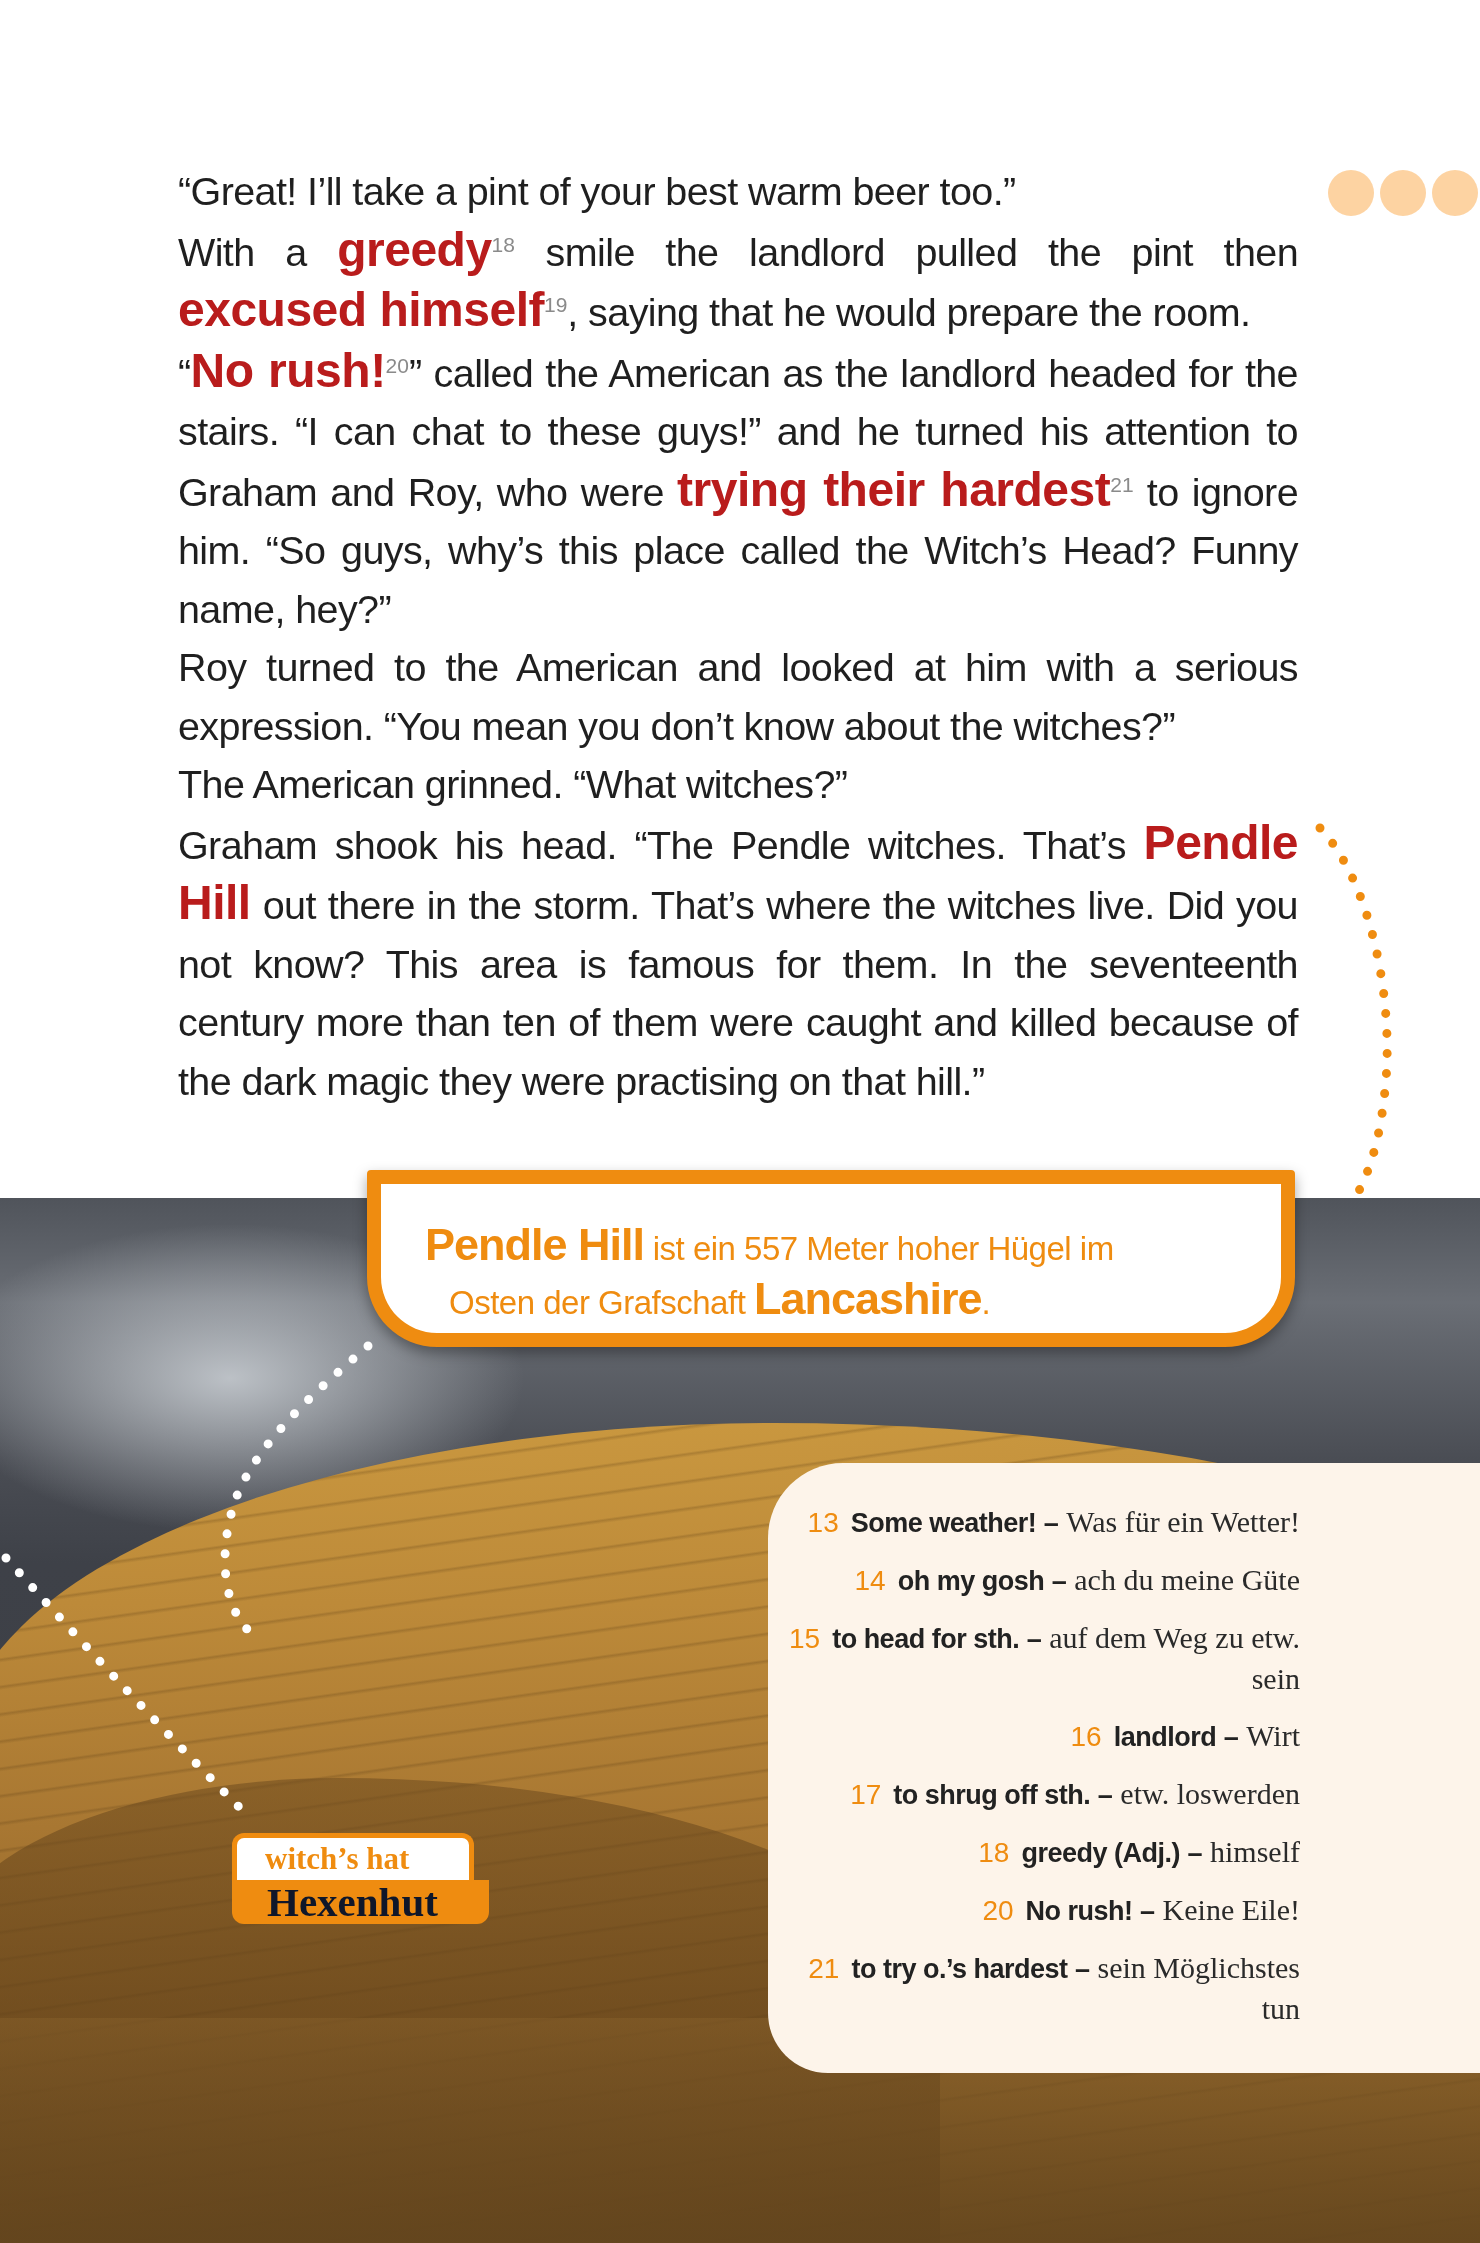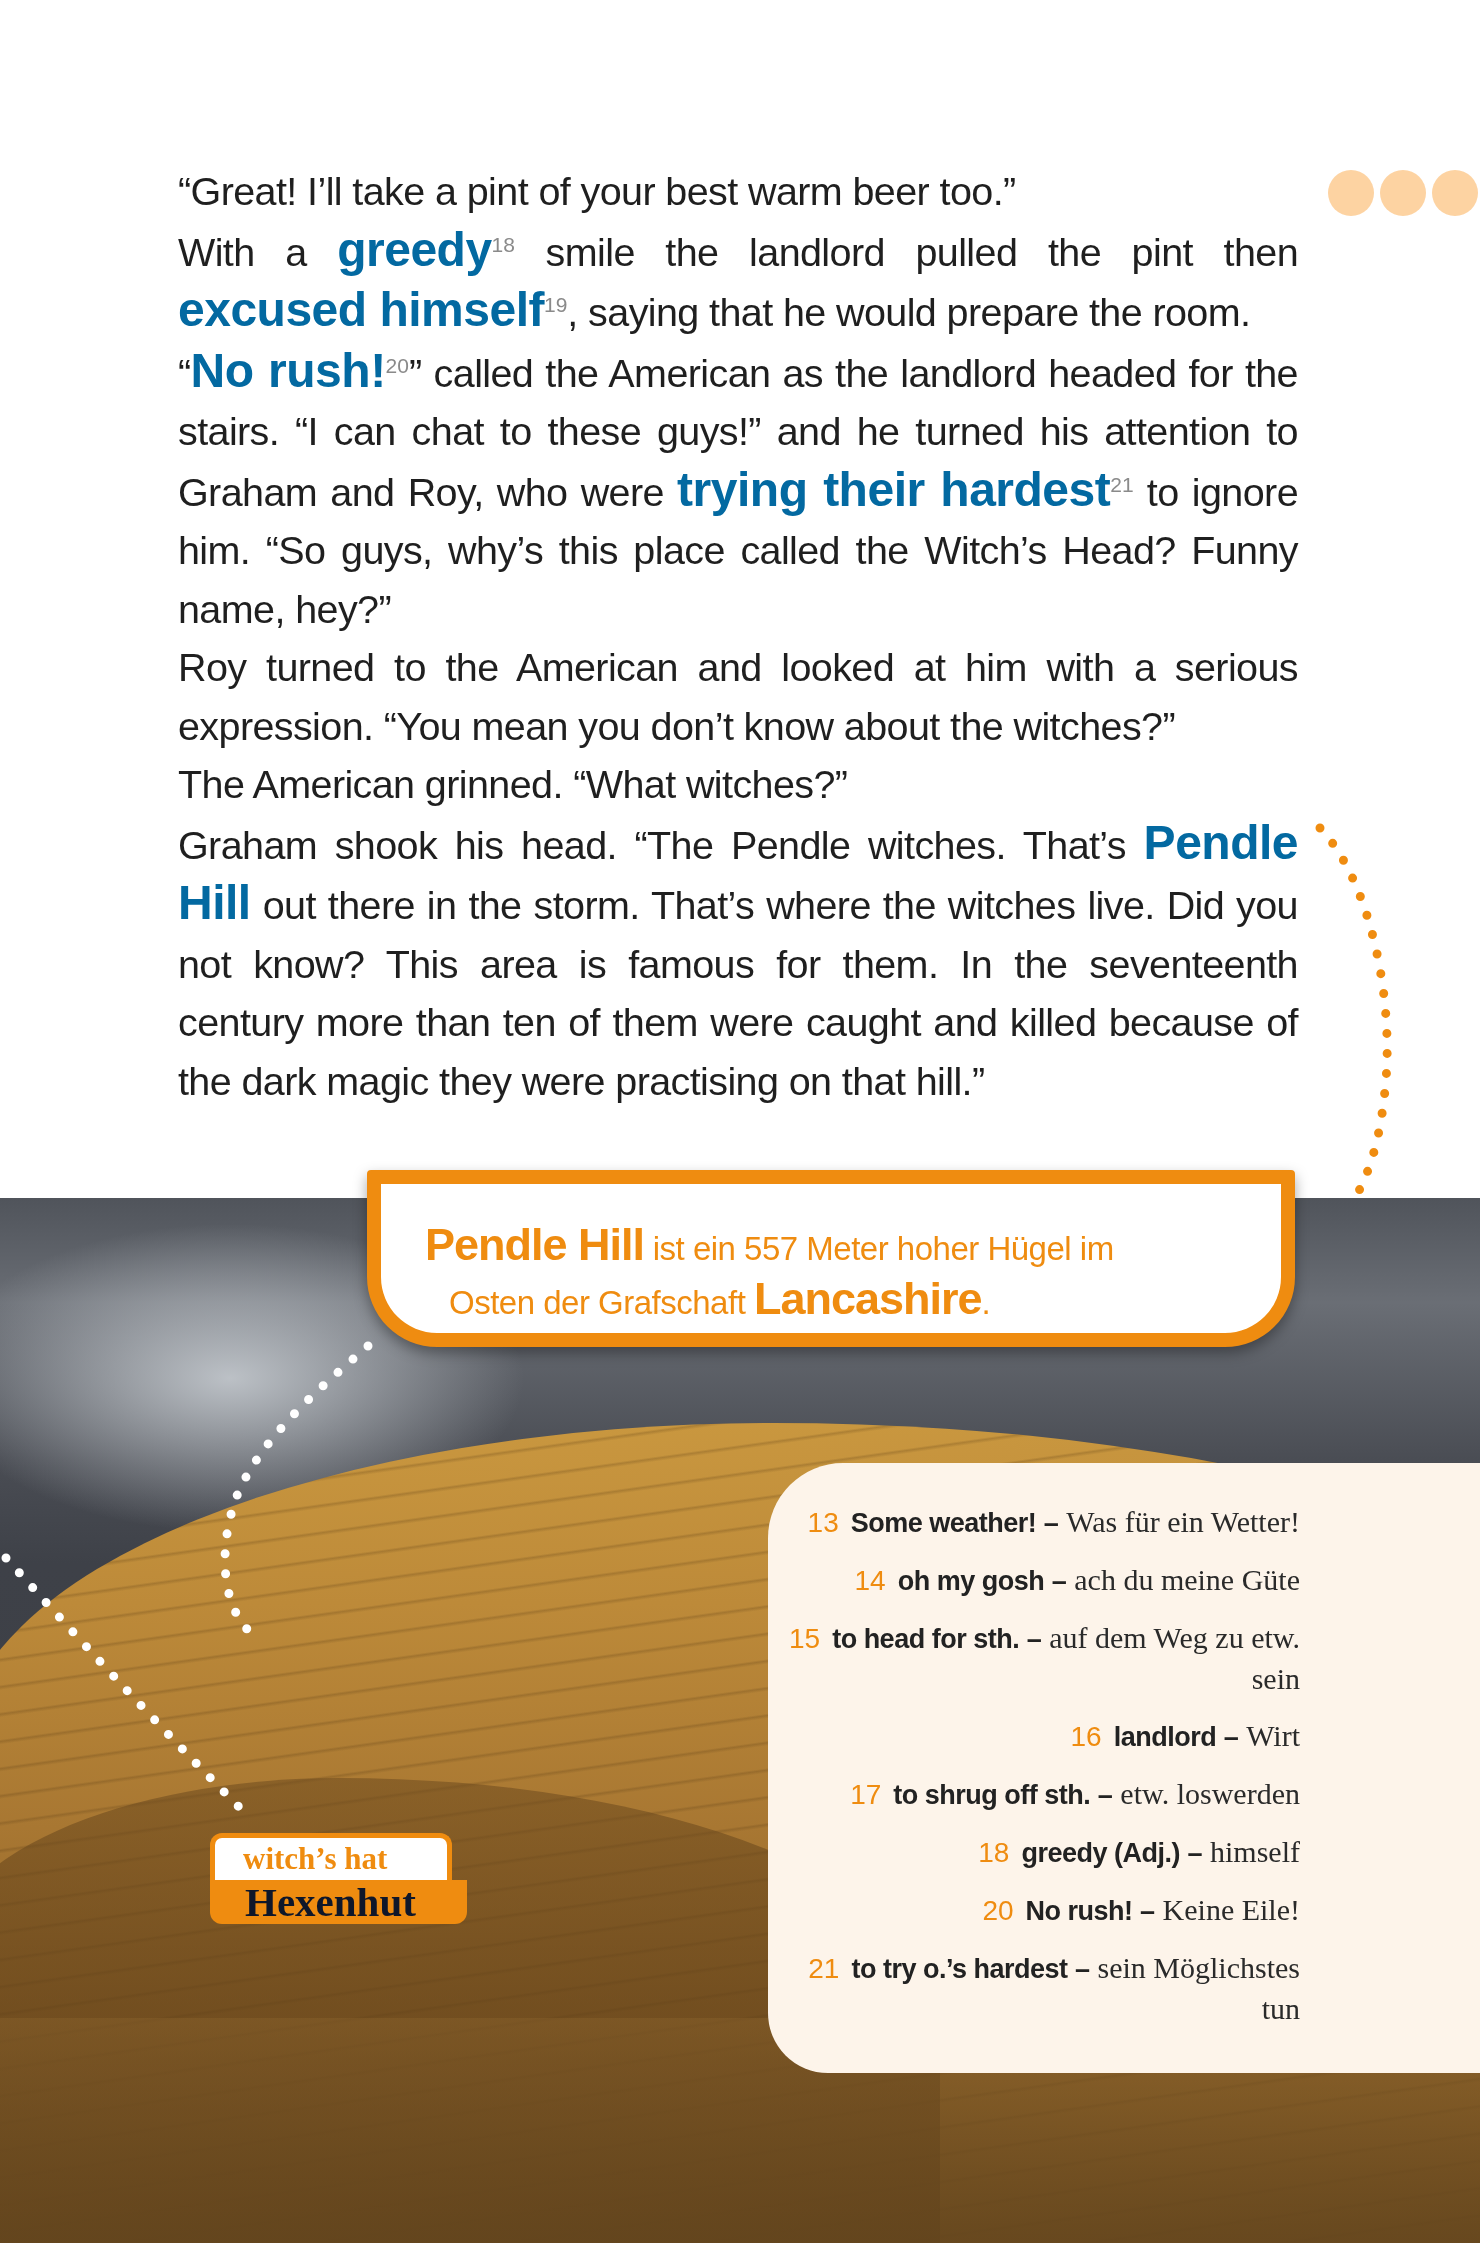--- a/index.html
+++ b/index.html
@@ -9,21 +9,21 @@
 
   
   .deco-dots { position:absolute; top:170px; left:1328px; display:flex; gap:6px; }
   .deco-dots span { width:46px; height:46px; border-radius:50%; background:#fdd3a2; display:block; }
 
   
   .story { position:absolute; left:178px; top:162px; width:1120px;
            font-family:"Liberation Sans", sans-serif; font-size:39.5px; line-height:58.5px;
            color:#1f1f1f; letter-spacing:-0.6px; }
   .story p { margin:0; text-align:justify; }
-  .hl { color:#0369a1; font-weight:bold; font-size:48px; letter-spacing:-0.5px; }
+  .hl { color:#b91c1c; font-weight:bold; font-size:48px; letter-spacing:-0.5px; }
   .sup { font-size:21px; vertical-align:super; line-height:0; color:#8a8a8a; letter-spacing:0; }
 
   
   .photo { position:absolute; left:0; top:1198px; width:1480px; height:1045px; overflow:hidden;
     background:
       radial-gradient(ellipse 420px 220px at 230px 180px, rgba(205,210,215,0.85), rgba(205,210,215,0) 70%),
       linear-gradient(180deg, #50545b 0%, #6a6e75 10%, #4a4d54 25%, #3e4148 35%, #3b3d43 100%); }
   .hill { position:absolute; left:-40px; top:225px; width:1700px; height:900px;
     border-radius:55% 60% 0 0 / 42% 38% 0 0;
     background:
@@ -51,21 +51,21 @@
   .vocab { position:absolute; left:768px; top:1463px; width:712px; height:610px;
     background:#fdf4ea; border-radius:75px 0 0 60px; }
   .vocab-list { position:absolute; right:180px; top:22px; width:520px; text-align:right; }
   .vocab-item { font-size:29px; line-height:40px; margin-bottom:4px; color:#222;margin-top:17px; }
   .vocab-num { color:#ef8c10; font-family:"Liberation Sans", sans-serif; font-size:28px; margin-right:12px; }
   .vocab-en { font-family:"Liberation Sans", sans-serif; font-weight:bold; font-size:27px; letter-spacing:-0.5px; }
   .vocab-dash { font-family:"Liberation Sans", sans-serif; font-weight:bold; font-size:27px; }
   .vocab-de { font-family:"Liberation Serif", serif; font-size:30px; color:#2a2a2a; }
 
   
-  .hat-label { position:absolute; left:210px; top:1833px; width:242px; }
+  .hat-label { position:absolute; left:232px; top:1833px; width:242px; }
   .hat-top { background:#ffffff; border:5px solid #ef8c10; border-bottom:none; border-radius:12px 12px 0 0;
     color:#ef8c10; font-family:"Liberation Serif", serif; font-weight:bold; font-size:31px; line-height:42px;
     padding-left:28px; height:42px; }
   .hat-bottom { background:#ef8c10; color:#0f172a; font-family:"Liberation Serif", serif; font-weight:bold;
     font-size:41px; line-height:44px; padding-left:35px; width:222px; border-radius:0 0 12px 12px; height:44px; }
 </style>
 </head>
 <body>
 
 <div class="page">

